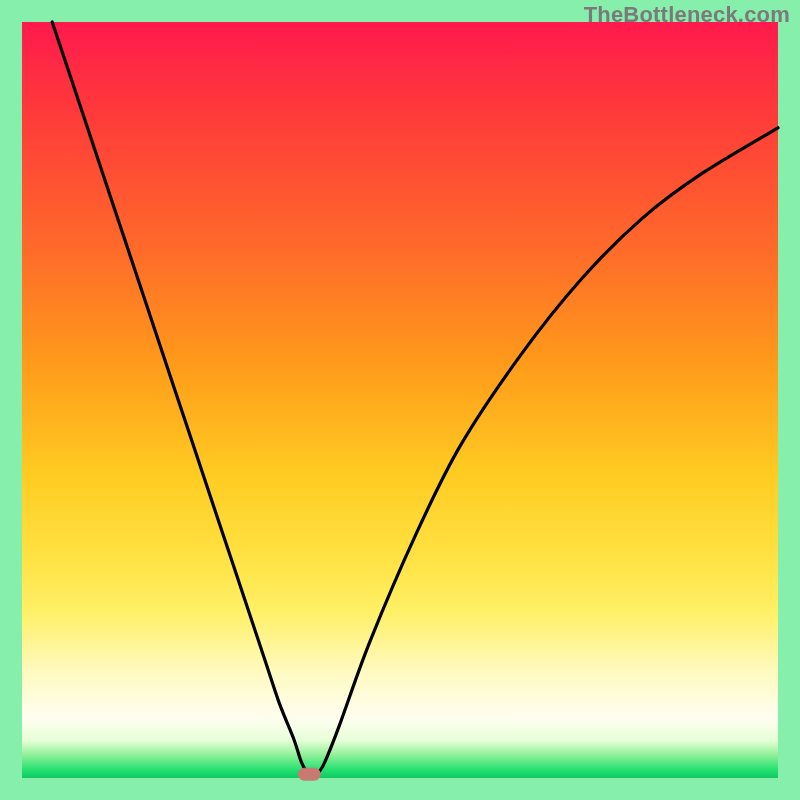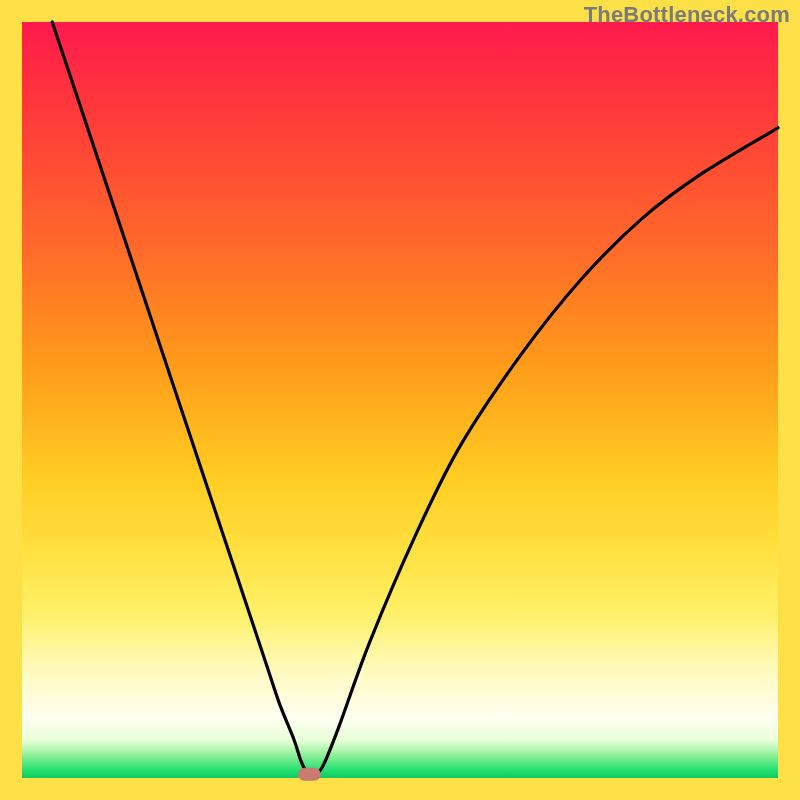--- a/index.html
+++ b/index.html
@@ -10,21 +10,21 @@
     background: #000;
     position: relative;
     font-family: Arial, Helvetica, sans-serif;
   }
   .frame {
     position: absolute;
     top: 0;
     left: 0;
     width: 800px;
     height: 800px;
-    background: #fde047;
+    background: #86efac;
   }
   .gradient {
     position: absolute;
     top: 22px;
     left: 22px;
     width: 756px;
     height: 756px;
     background: linear-gradient(
       to bottom,
       #ff1a4d 0%,

